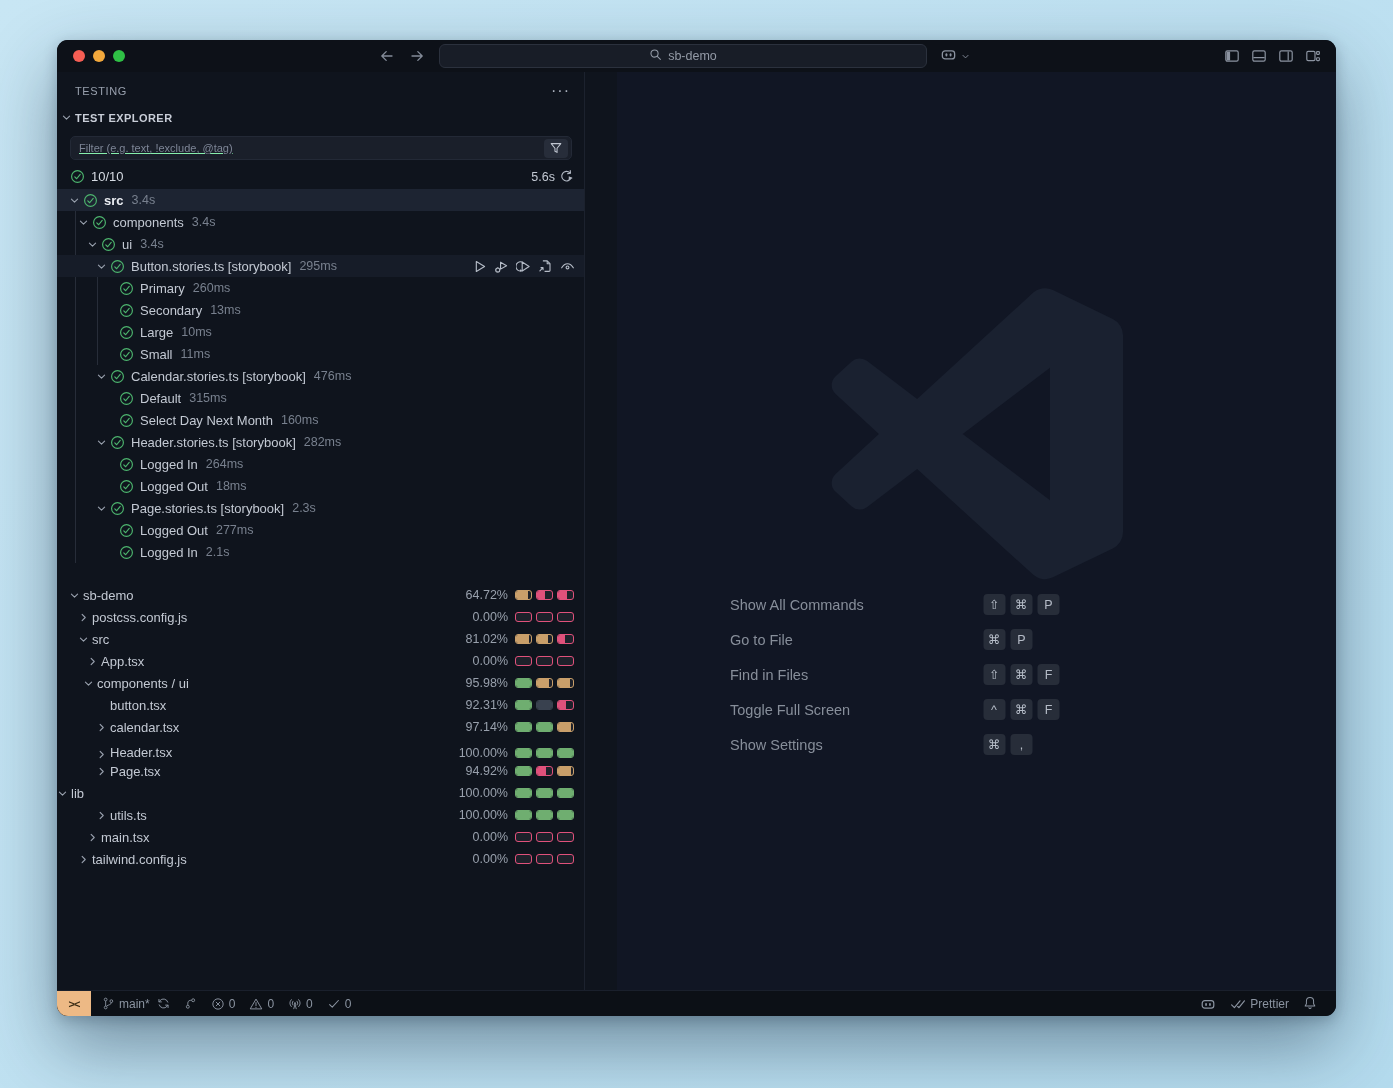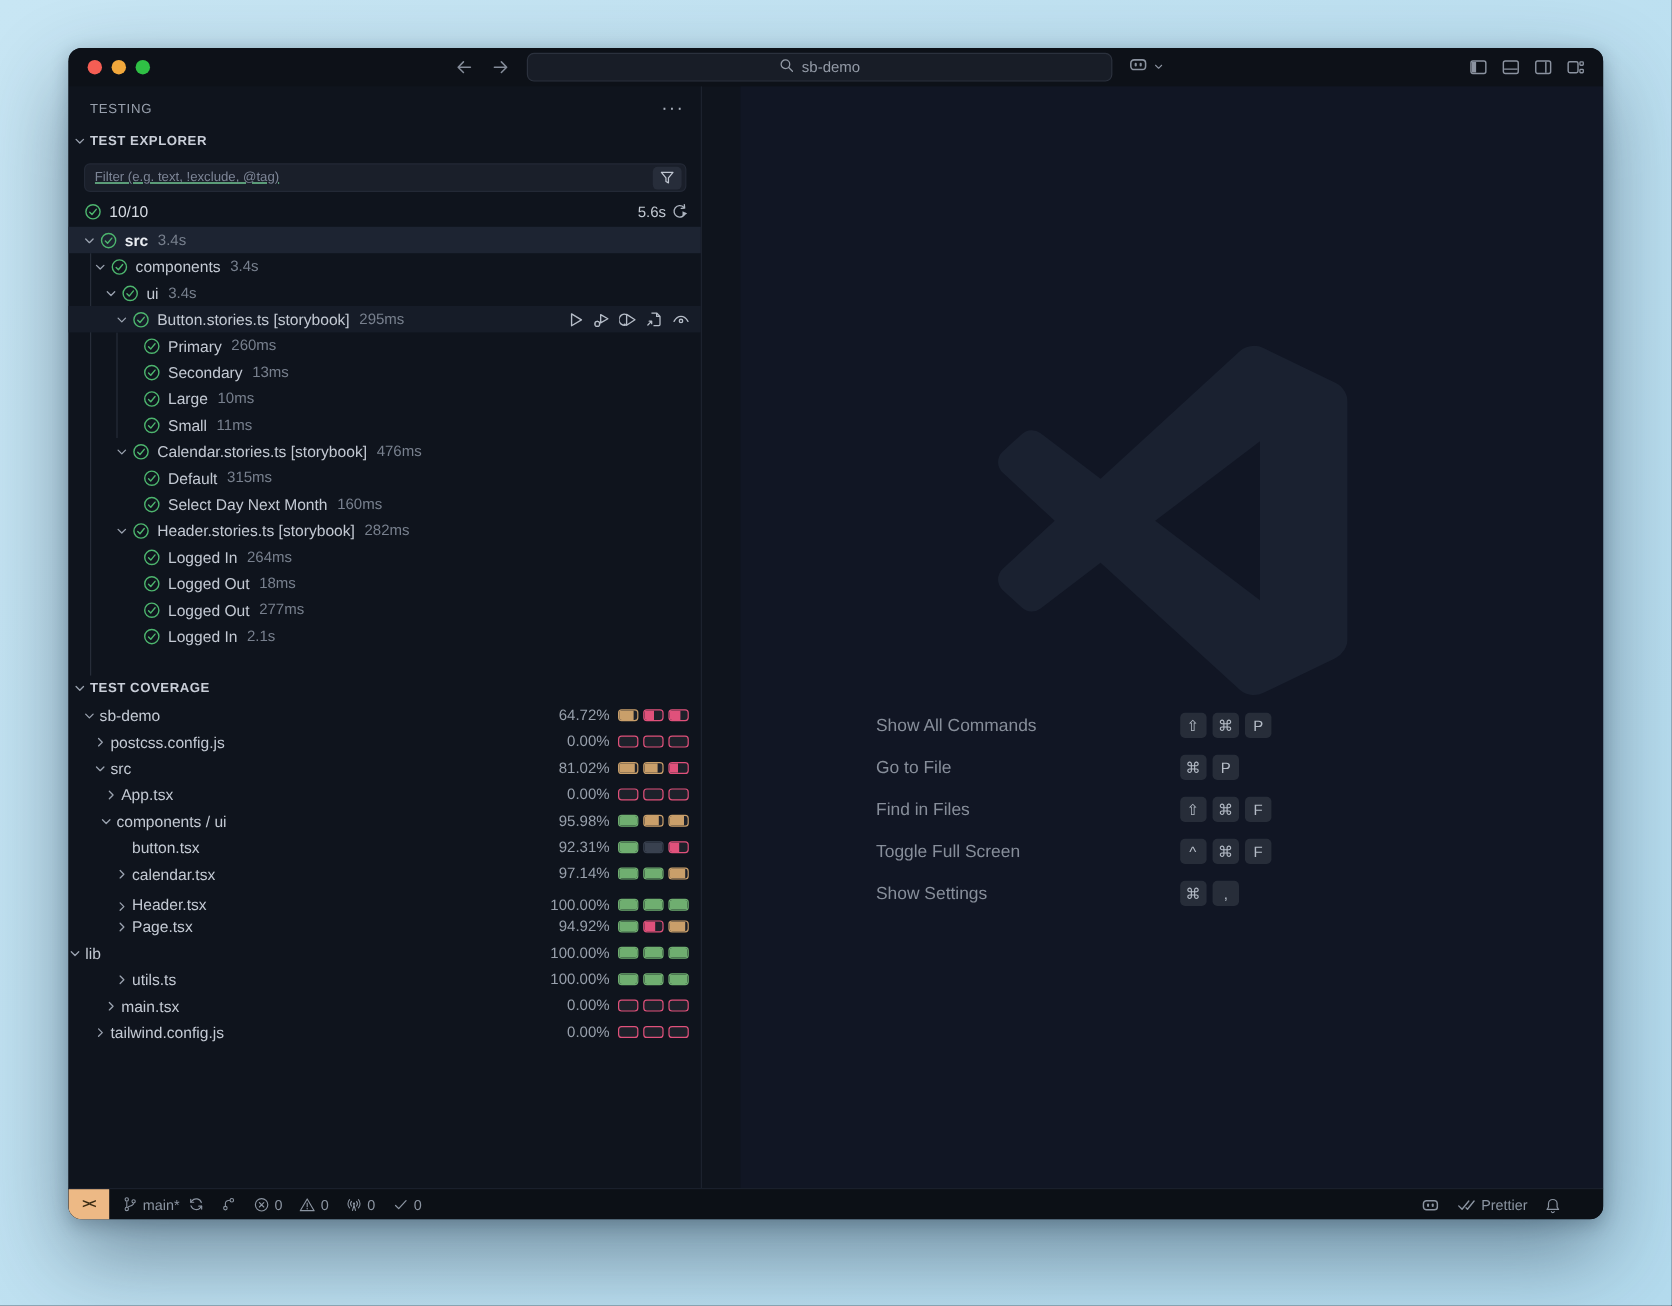--- a/index.html
+++ b/index.html
@@ -79,21 +79,21 @@
   kbd {
     min-width:22px; height:21px; padding:0 5px; background:#272d39; border-radius:4px;
     display:inline-flex; align-items:center; justify-content:center;
     color:#b5bcc7; font-size:12.5px; font-family:"Liberation Sans","DejaVu Sans",sans-serif;
   }
   
   .statusbar { height:26px; flex:0 0 26px; background:#0c1016; border-top:1px solid #1a202c; display:flex; align-items:center; color:#8b94a1; font-size:12px; }
   .remote-badge { width:34px; height:26px; background:#edb985; color:#3b2c14; display:flex; align-items:center; justify-content:center; font-size:11px; font-weight:bold; letter-spacing:-1px; }
   .sb-item { display:flex; align-items:center; gap:4px; padding:0 7px; height:100%; }
   .sb-item svg { display:block; }
-  .sb-right { margin-left:auto; display:flex; align-items:flex-end; padding-right:28px; }
+  .sb-right { margin-left:auto; display:flex; align-items:flex-start; padding-right:12px; }
   .mono-gap { width:6px; }
 </style>
 </head>
 <body>
 
 <div class="desktop">
   <div class="window">
 
     <div class="titlebar">
       <div class="lights">
@@ -412,20 +412,35 @@
               <span class="chev"></span>
               <span class="pass-ic">
                 <svg width="15" height="15" viewBox="0 0 16 16">
                   <circle cx="8" cy="8" r="6.3" fill="none" stroke="currentColor" stroke-width="1.25"></circle>
                   <path d="M5.1 8.4l2 2 3.8-4.6" fill="none" stroke="currentColor" stroke-width="1.25" stroke-linecap="round" stroke-linejoin="round"></path>
                 </svg>
               </span>
               <span class="lbl">Logged Out</span>
               <span class="dur">18ms</span>
             </div>
+            <div class="trow" style="padding-left: 39px;">
+              <span class="chev">
+                <svg width="11" height="11" viewBox="0 0 16 16">
+                  <path d="M3.5 6l4.5 4.5L12.5 6" fill="none" stroke="currentColor" stroke-width="1.6" stroke-linecap="round" stroke-linejoin="round"></path>
+                </svg>
+              </span>
+              <span class="pass-ic">
+                <svg width="15" height="15" viewBox="0 0 16 16">
+                  <circle cx="8" cy="8" r="6.3" fill="none" stroke="currentColor" stroke-width="1.25"></circle>
+                  <path d="M5.1 8.4l2 2 3.8-4.6" fill="none" stroke="currentColor" stroke-width="1.25" stroke-linecap="round" stroke-linejoin="round"></path>
+                </svg>
+              </span>
+              <span class="lbl">Page.stories.ts [storybook]</span>
+              <span class="dur">2.3s</span>
+            </div>
             <div class="trow" style="padding-left: 48px;">
               <span class="chev"></span>
               <span class="pass-ic">
                 <svg width="15" height="15" viewBox="0 0 16 16">
                   <circle cx="8" cy="8" r="6.3" fill="none" stroke="currentColor" stroke-width="1.25"></circle>
                   <path d="M5.1 8.4l2 2 3.8-4.6" fill="none" stroke="currentColor" stroke-width="1.25" stroke-linecap="round" stroke-linejoin="round"></path>
                 </svg>
               </span>
               <span class="lbl">Logged Out</span>
               <span class="dur">277ms</span>
@@ -437,28 +452,20 @@
                   <circle cx="8" cy="8" r="6.3" fill="none" stroke="currentColor" stroke-width="1.25"></circle>
                   <path d="M5.1 8.4l2 2 3.8-4.6" fill="none" stroke="currentColor" stroke-width="1.25" stroke-linecap="round" stroke-linejoin="round"></path>
                 </svg>
               </span>
               <span class="lbl">Logged In</span>
               <span class="dur">2.1s</span>
             </div>
           </div>
 
         <div class="coverage-section">
-          <div class="section-header">
-            <span class="chev">
-                <svg width="11" height="11" viewBox="0 0 16 16">
-                  <path d="M3.5 6l4.5 4.5L12.5 6" fill="none" stroke="currentColor" stroke-width="1.6" stroke-linecap="round" stroke-linejoin="round"></path>
-                </svg>
-              </span>
-            <span>TEST COVERAGE</span>
-          </div>
           <div class="tree" id="coverage-tree">
               <div class="trow" style="padding-left: 12px;">
                 <span class="chev">
                   <svg width="11" height="11" viewBox="0 0 16 16">
                     <path d="M3.5 6l4.5 4.5L12.5 6" fill="none" stroke="currentColor" stroke-width="1.6" stroke-linecap="round" stroke-linejoin="round"></path>
                   </svg>
                 </span>
                 <span class="lbl">sb-demo</span>
                 <span class="cov-right">
                   <span class="cov-pct">64.72%</span>

